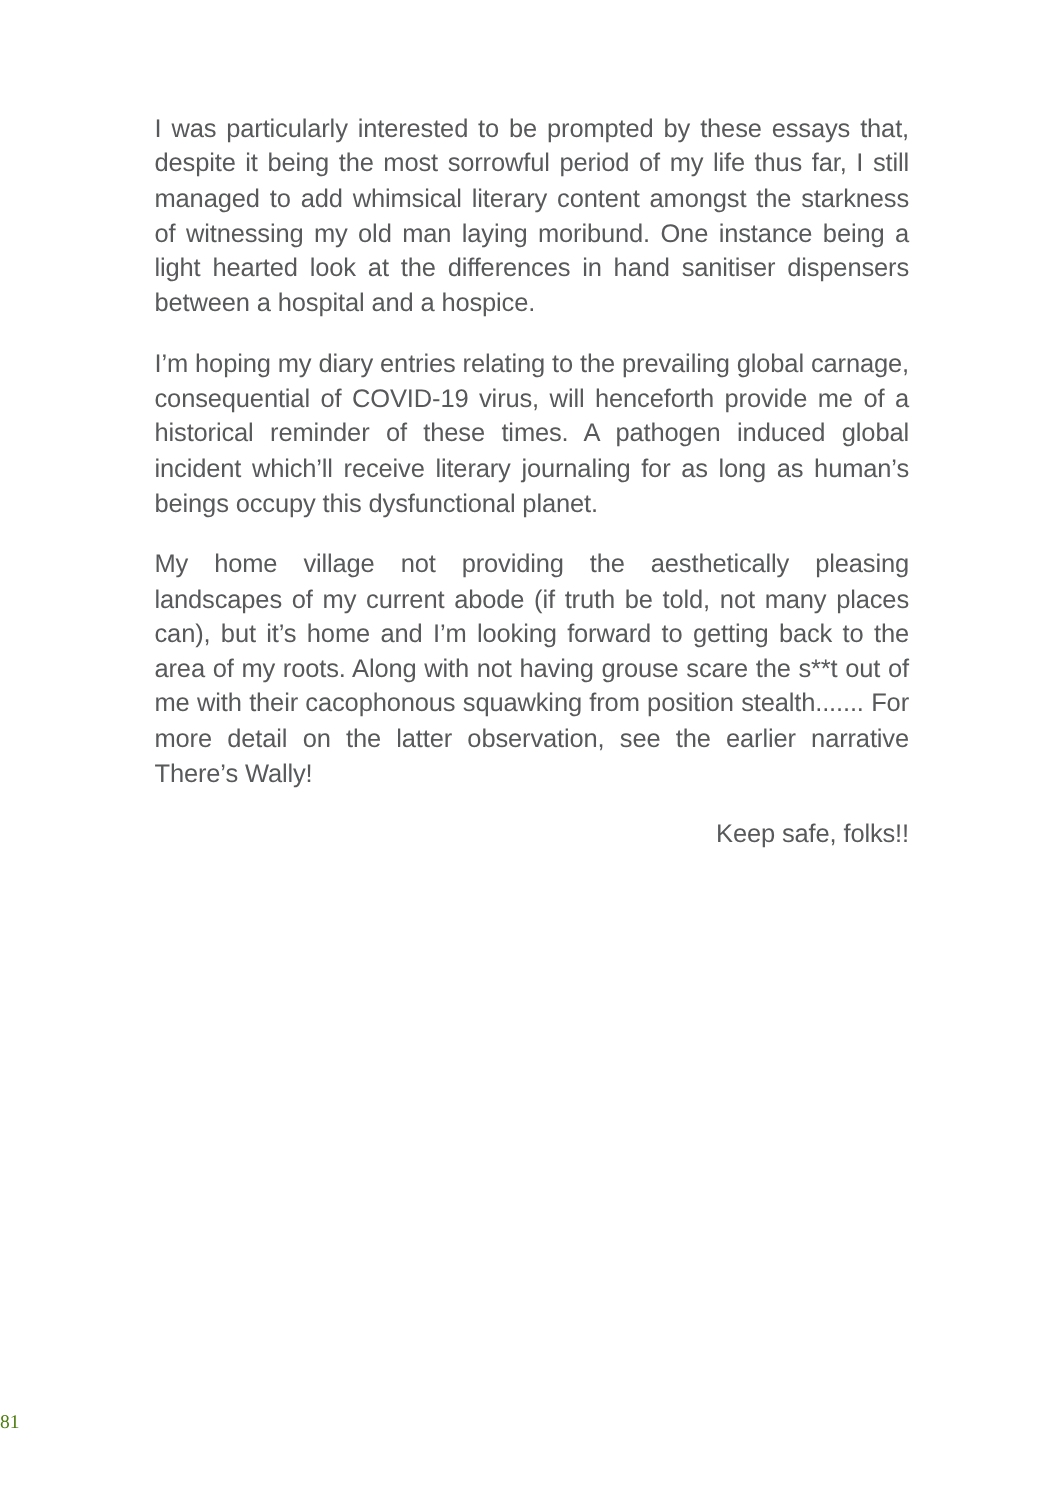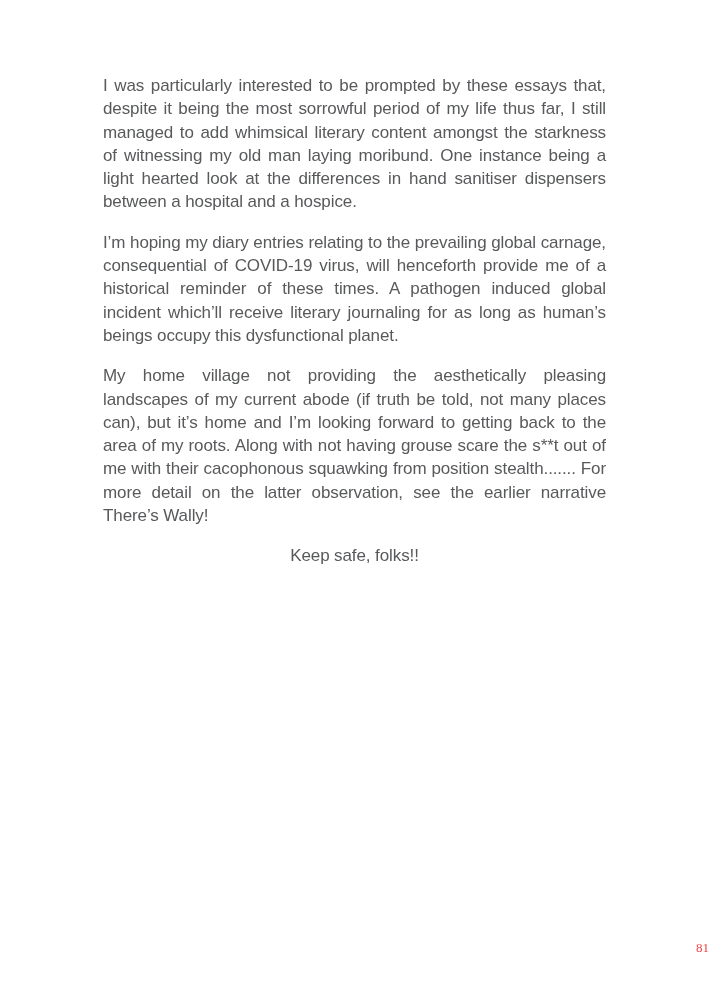--- a/index.html
+++ b/index.html
@@ -23,31 +23,31 @@
   }
   .text-block p {
     margin: 0 0 17px 0;
     font-size: 17px;
     line-height: 23.3px;
     color: #58595b;
     text-align: justify;
     letter-spacing: -0.1px;
   }
   .text-block p.last-para {
-    text-align: center;
+    text-align: right;
   }
   .page-number {
     position: absolute;
     bottom: 36px;
     left: 0;
     width: 100%;
-    text-align: right;
+    text-align: left;
     font-family: "Liberation Serif", "DejaVu Serif", serif;
     font-size: 13px;
-    color: #ef4444;
+    color: #4d7c0f;
   }
 </style>
 </head>
 <body>
 
 <div class="page">
   <div class="text-block">
     <p>I was particularly interested to be prompted by these essays that, despite it being the most sorrowful period of my life thus far, I still managed to add whimsical literary content amongst the starkness of witnessing my old man laying moribund. One instance being a light hearted look at the differences in hand sanitiser dispensers between a hospital and a hospice.</p>
     <p>I’m hoping my diary entries relating to the prevailing global carnage, consequential of COVID-19 virus, will henceforth provide me of a historical reminder of these times. A pathogen induced global incident which’ll receive literary journaling for as long as human’s beings occupy this dysfunctional planet.</p>
     <p>My home village not providing the aesthetically pleasing landscapes of my current abode (if truth be told, not many places can), but it’s home and I’m looking forward to getting back to the area of my roots. Along with not having grouse scare the s**t out of me with their cacophonous squawking from position stealth....... For more detail on the latter observation, see the earlier narrative There’s Wally!</p>

